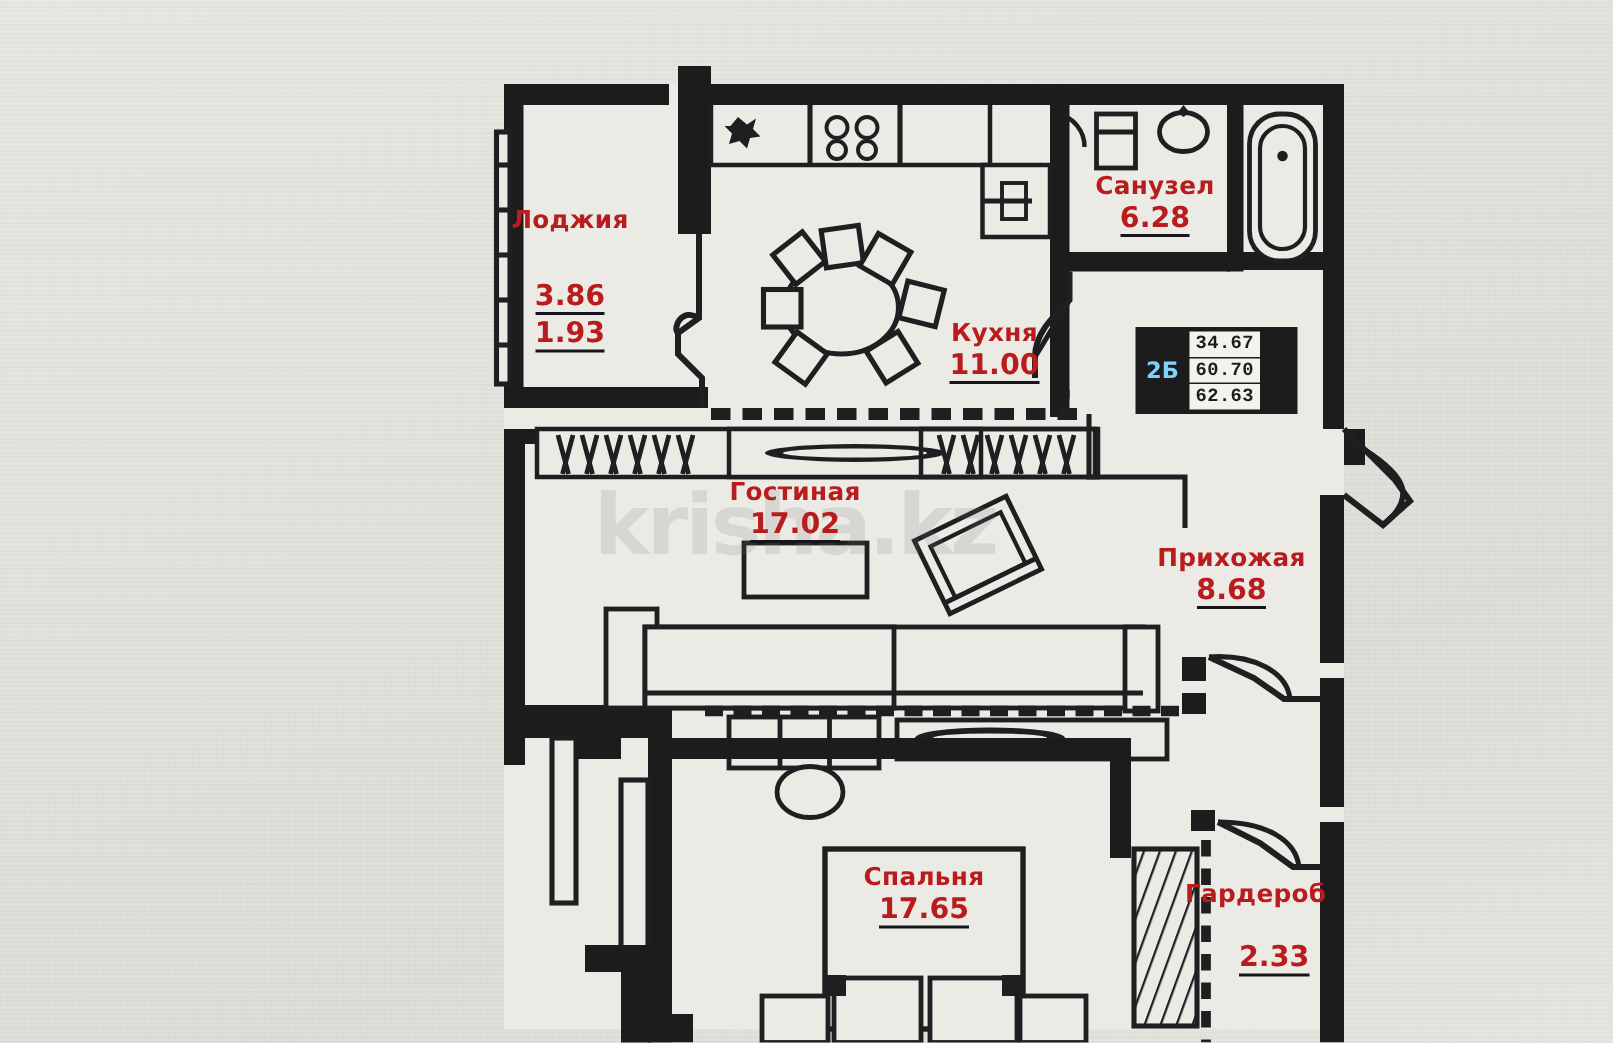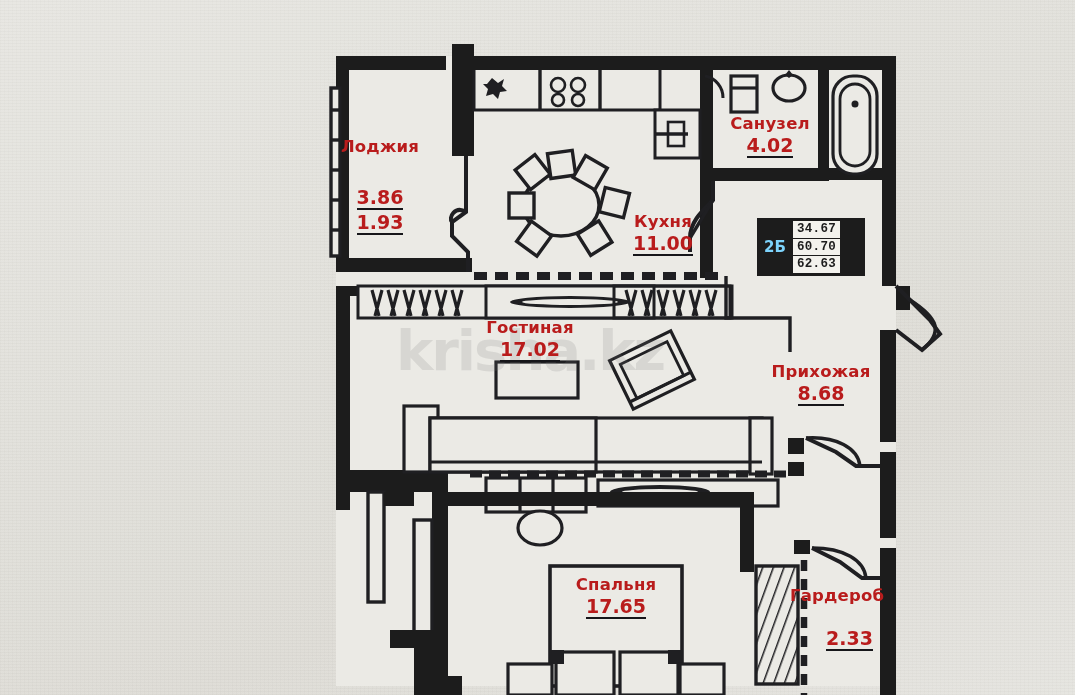--- a/index.html
+++ b/index.html
@@ -296,21 +296,21 @@
 <div id="watermark">krisha.kz</div>
 
 <div class="lbl two" style="left:300px;top:137px;width:160px;">
   <span class="nm">Лоджия</span>
   <span class="ar" style="margin-top:30px;">3.86</span>
   <span class="ar">1.93</span>
 </div>
 
 <div class="lbl" style="left:692px;top:114px;width:156px;">
   <span class="nm">Санузел</span>
-  <span class="ar">4.02</span>
+  <span class="ar">6.28</span>
 </div>
 
 <div class="lbl" style="left:588px;top:212px;width:150px;">
   <span class="nm">Кухня</span>
   <span class="ar">11.00</span>
 </div>
 
 <div class="lbl" style="left:450px;top:318px;width:160px;text-align:center;">
   <span class="nm">Гостиная</span>
   <span class="ar">17.02</span>

